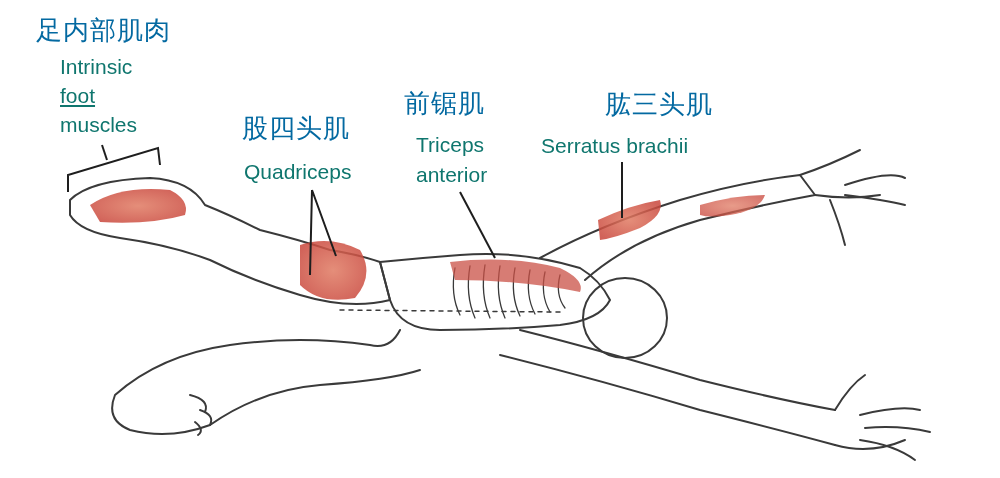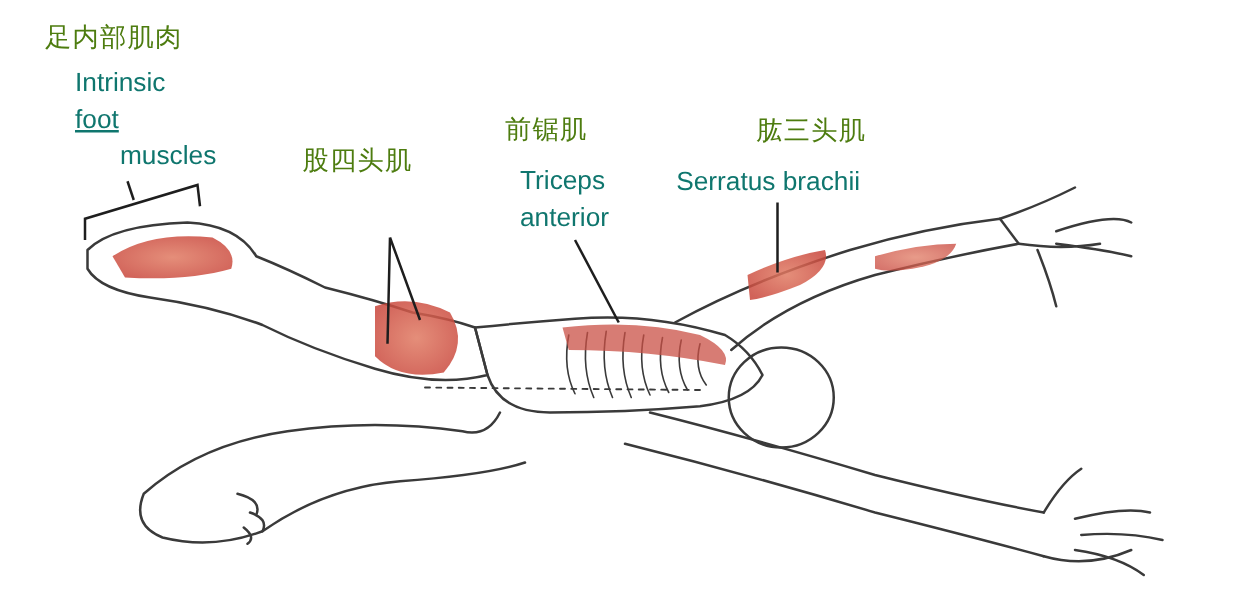--- a/index.html
+++ b/index.html
@@ -1,19 +1,19 @@
 <!DOCTYPE html>
 <html><head>
   <meta charset="utf-8">
   <style>
     html, body { margin: 0; padding: 0; background: #ffffff; }
     body { width: 1000px; height: 478px; position: relative; overflow: hidden; font-family: "Liberation Sans", "DejaVu Sans", sans-serif; }
     .figure { position: absolute; left: 0; top: 0; width: 1000px; height: 478px; }
     .label { position: absolute; color: #2b2b2b; line-height: 1.15; }
-    .zh { color: #4d7c0f; font-family: Liberation Serif, serif; font-size: 21px; letter-spacing: 1px; }
+    .zh { color: #0369a1; font-family: Liberation Mono, monospace; font-size: 26px; letter-spacing: 1px; }
     .en { font-size: 21px; color: #0f766e; }
     svg { position: absolute; left: 0; top: 0; }
   </style>
 </head>
 <body>
 
 <div class="figure">
   <svg width="1000" height="478" viewBox="0 0 1000 478">
     <defs>
       <radialGradient id="mus" cx="50%" cy="50%" r="60%">
@@ -68,23 +68,24 @@
       <path d="M107 160 L102 145"></path>
       <path d="M312 190 L310 275 M312 190 L336 256"></path>
       <path d="M460 192 L495 258"></path>
       <path d="M622 162 L622 218"></path>
     </g>
   </svg>
 
   <div class="label zh" style="left:36px; top:18px;">足内部肌肉</div>
   <div class="label en" style="left:60px; top:55px;">Intrinsic</div>
   <div class="label en" style="left:60px; top:84px;text-decoration:underline;">foot</div>
-  <div class="label en" style="left:60px; top:113px;margin-left:36px;">muscles</div>
+  <div class="label en" style="left:60px; top:113px;">muscles</div>
 
   <div class="label zh" style="left:242px; top:116px;">股四头肌</div>
+  <div class="label en" style="left:244px; top:160px;">Quadriceps</div>
 
   <div class="label zh" style="left:404px; top:91px;">前锯肌</div>
   <div class="label en" style="left:416px; top:133px;">Triceps</div>
   <div class="label en" style="left:416px; top:163px;">anterior</div>
 
   <div class="label zh" style="left:572px; top:92px;margin-left:33px;">肱三头肌</div>
   <div class="label en" style="left:541px; top:134px;">Serratus brachii</div>
 </div>
 
 </body></html>

